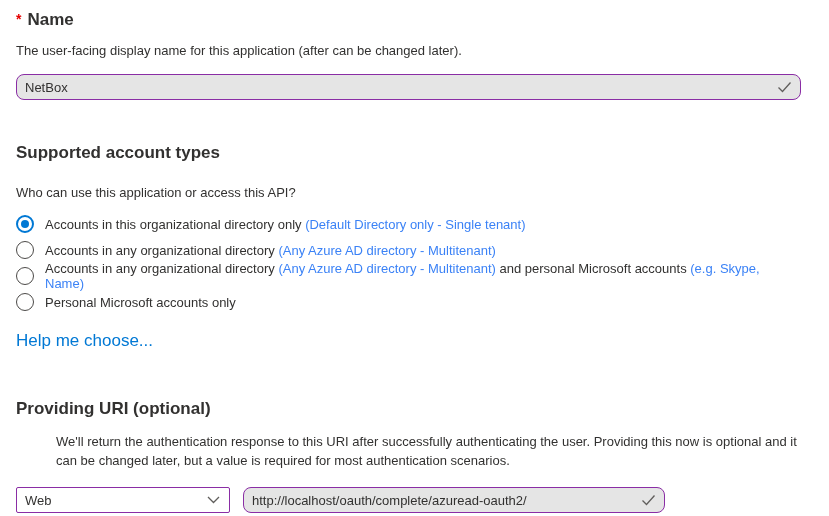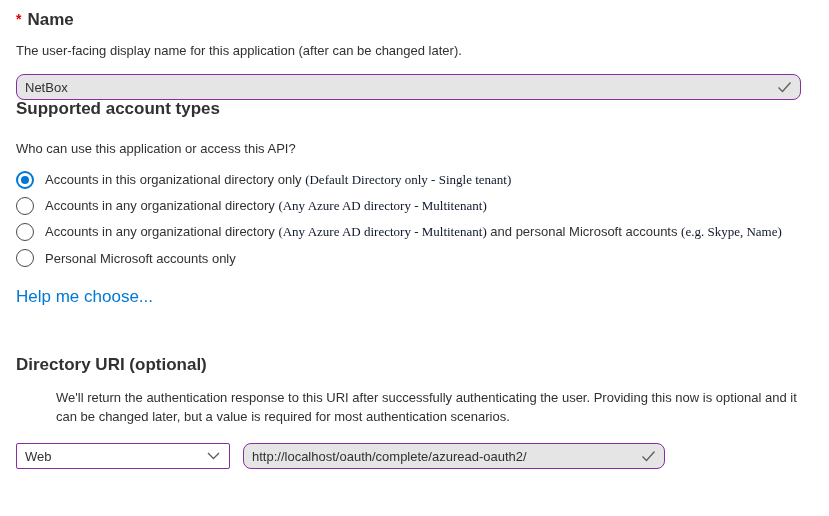--- a/index.html
+++ b/index.html
@@ -27,36 +27,36 @@
     border: 1px solid #8a2da5; border-radius: 8px;
     font-family: "Liberation Sans", "DejaVu Sans", sans-serif;
     font-size: 13px; color: #323130;
     padding: 0 28px 0 8px; outline: none; background: #e5e5e5;
   }
   .check-icon {
     position: absolute; right: 9px; top: 50%; transform: translateY(-50%);
     display: flex; align-items: center; pointer-events: none;
   }
 
-  .section2 { }
+  .section2 { margin-top: 44px; }
   .question { margin-top: 21px; }
 
   .options { margin-top: 9px; }
   .radio-row { display: flex; align-items: center; height: 26px; cursor: pointer; }
   .radio {
     width: 18px; height: 18px; border-radius: 50%;
     border: 1px solid #4c4a48; background: #fff;
     display: flex; align-items: center; justify-content: center;
     flex: 0 0 auto;
   }
   .radio.selected { border: 2px solid #0078d4; }
   .radio .dot { width: 8px; height: 8px; border-radius: 50%; background: transparent; }
   .radio.selected .dot { background: #0078d4; }
   .radio-label { margin-left: 11px; font-size: 13px; color: #323130; }
-  .radio-label .muted { color: #0f172a; font-family: Liberation Serif, serif; }
+  .radio-label .muted { color: #3b82f6; }
 
   .help-link {
     display: inline-block; margin-top: 16px;
     font-size: 17px; color: #0078d4; text-decoration: none; cursor: pointer;
   }
 
   .section3 { margin-top: 49px; }
   .redirect-desc { margin-top: 14px; max-width: 800px; margin-left: 40px; }
 
   .uri-row { display: flex; margin-top: 17px; gap: 13px; align-items: center; }
@@ -117,21 +117,21 @@
             <span class="dot"></span>
           </span>
     <span class="radio-label"><span>Personal Microsoft accounts only</span></span>
   </div>
 </div>
 
     <a class="help-link">Help me choose...</a>
   </div>
 
   <div class="section3">
-    <div class="section-title">Directory URI (optional)</div>
+    <div class="section-title">Providing URI (optional)</div>
     <div class="body-text redirect-desc">We'll return the authentication response to this URI after successfully authenticating the user. Providing this now is optional and it can be changed later, but a value is required for most authentication scenarios.</div>
 
     <div class="uri-row">
       <div class="select-box">
         <span>Web</span>
         <span style="display:flex;align-items:center;">
           <svg width="13" height="8" viewBox="0 0 13 8">
             <path d="M1 1 L6.5 6.5 L12 1" fill="none" stroke="#605e5c" stroke-width="1.3"></path>
           </svg>
         </span>

